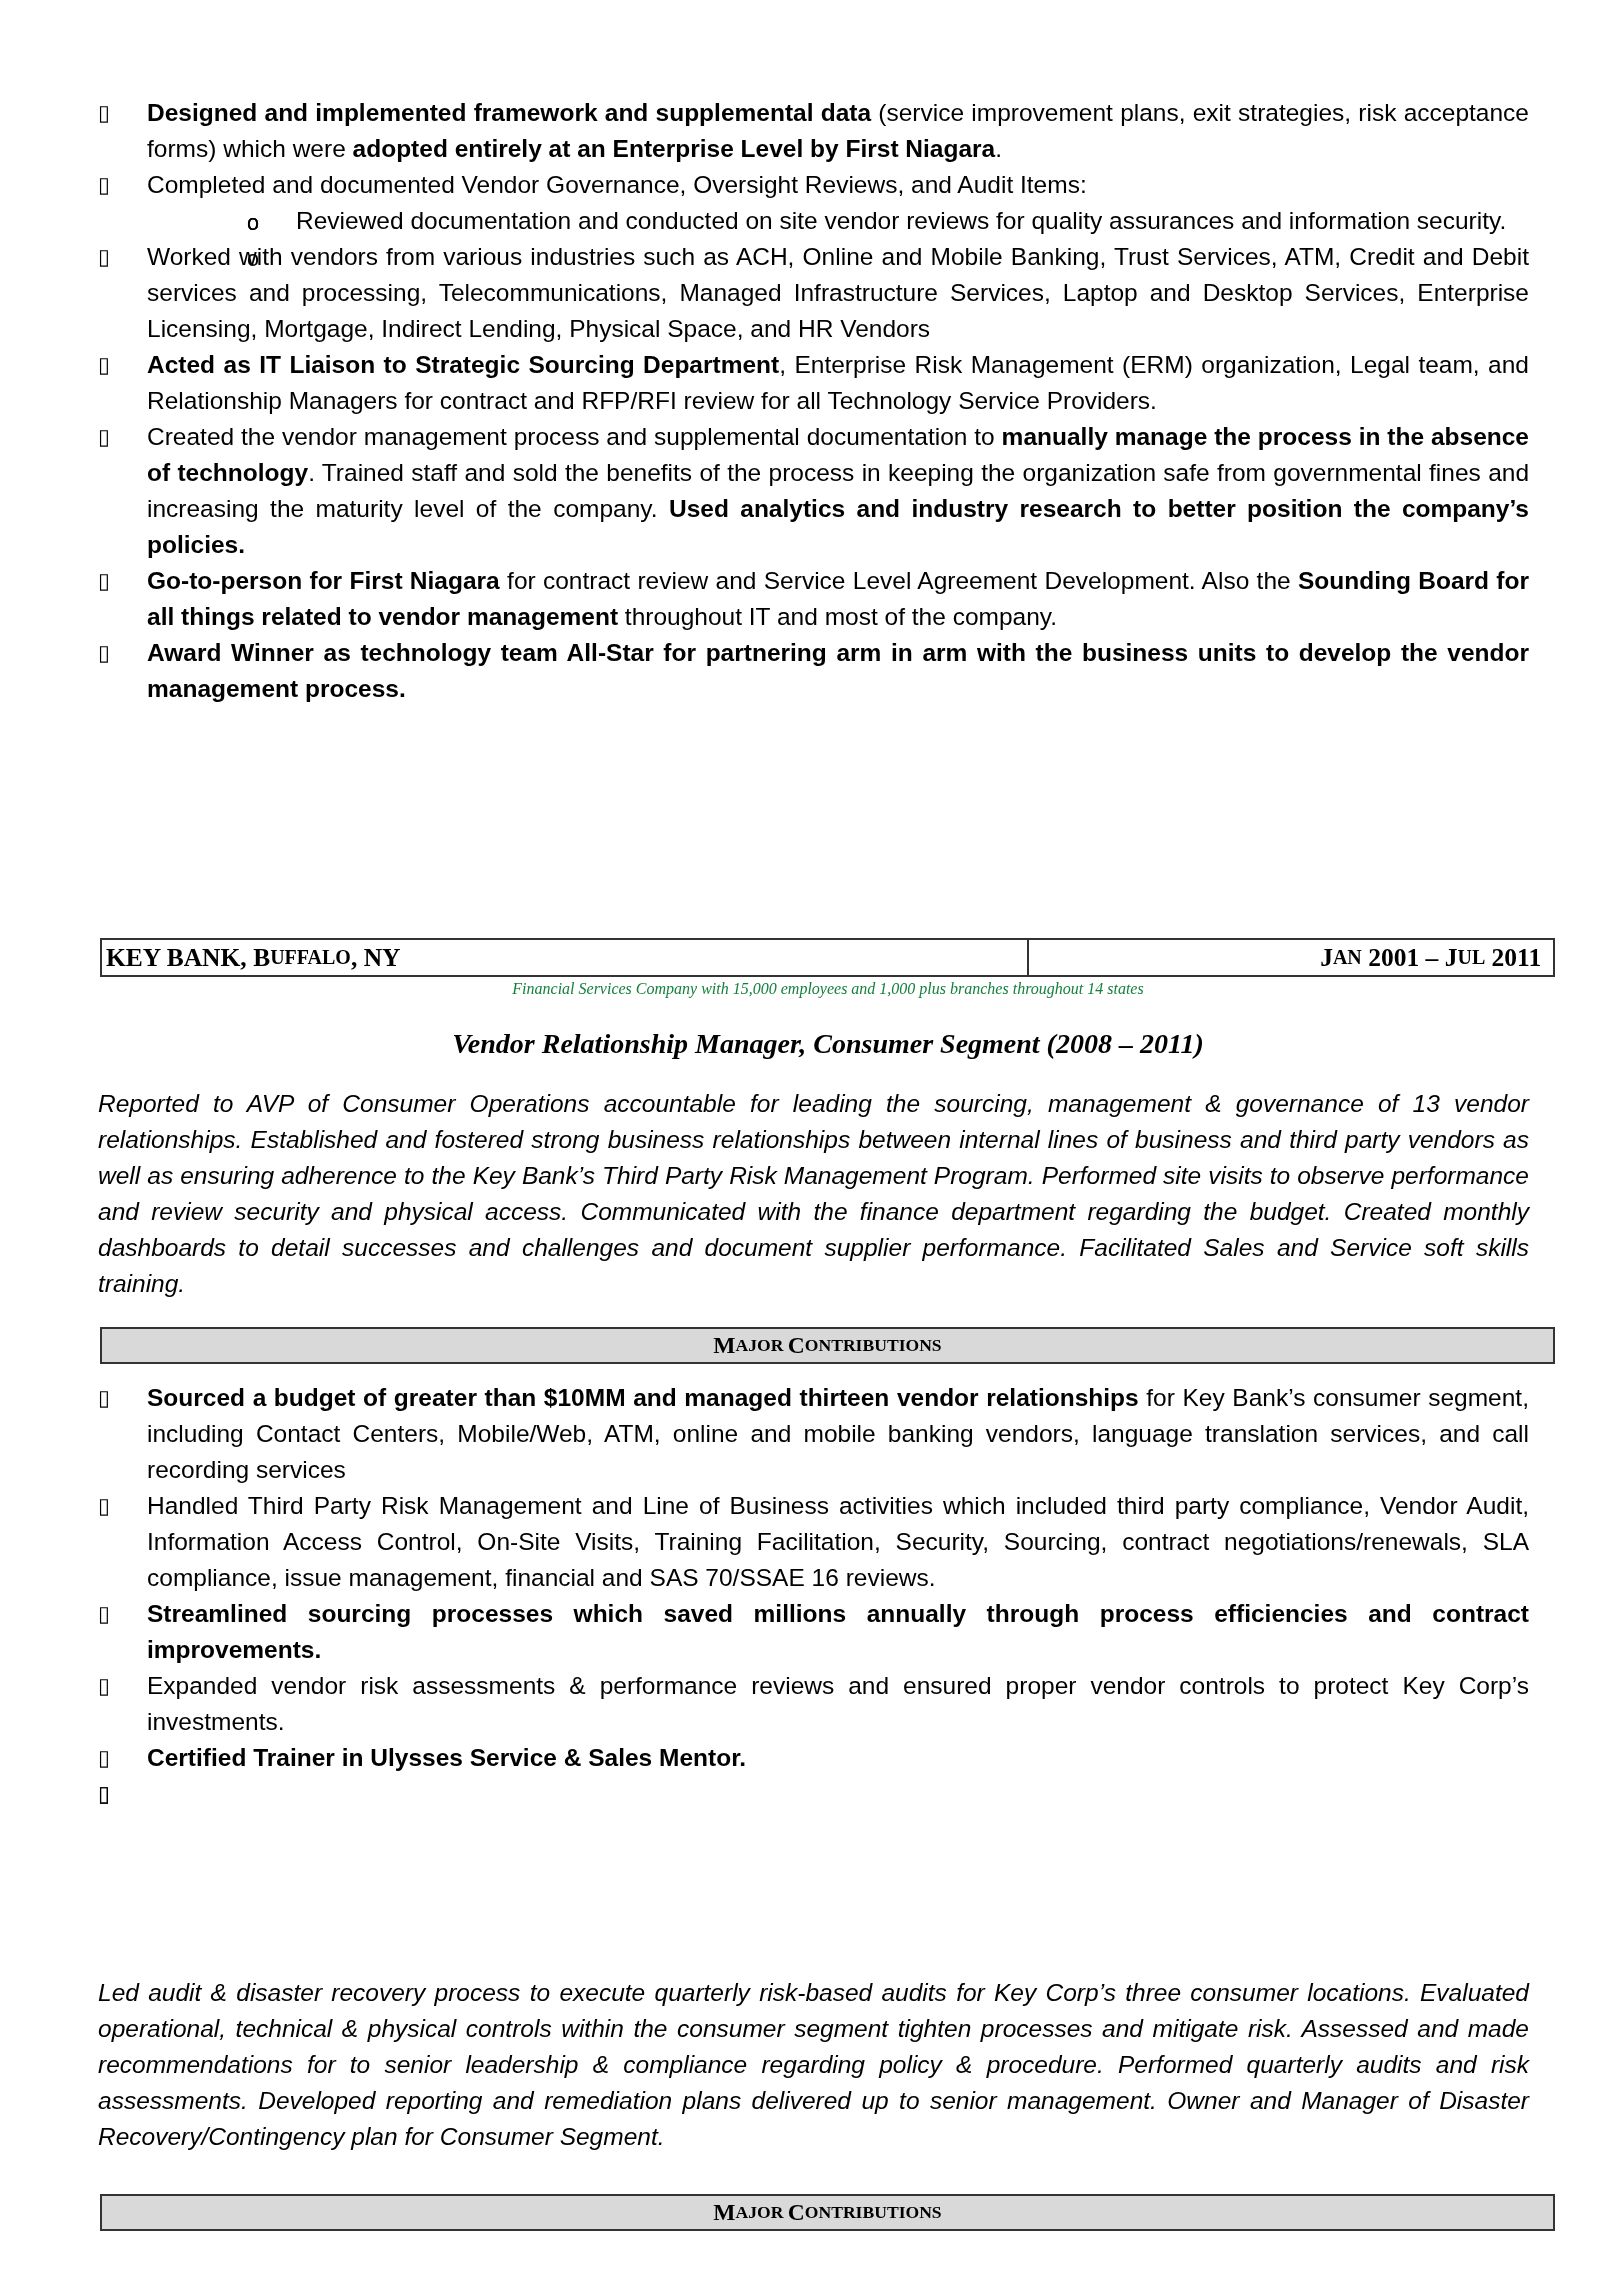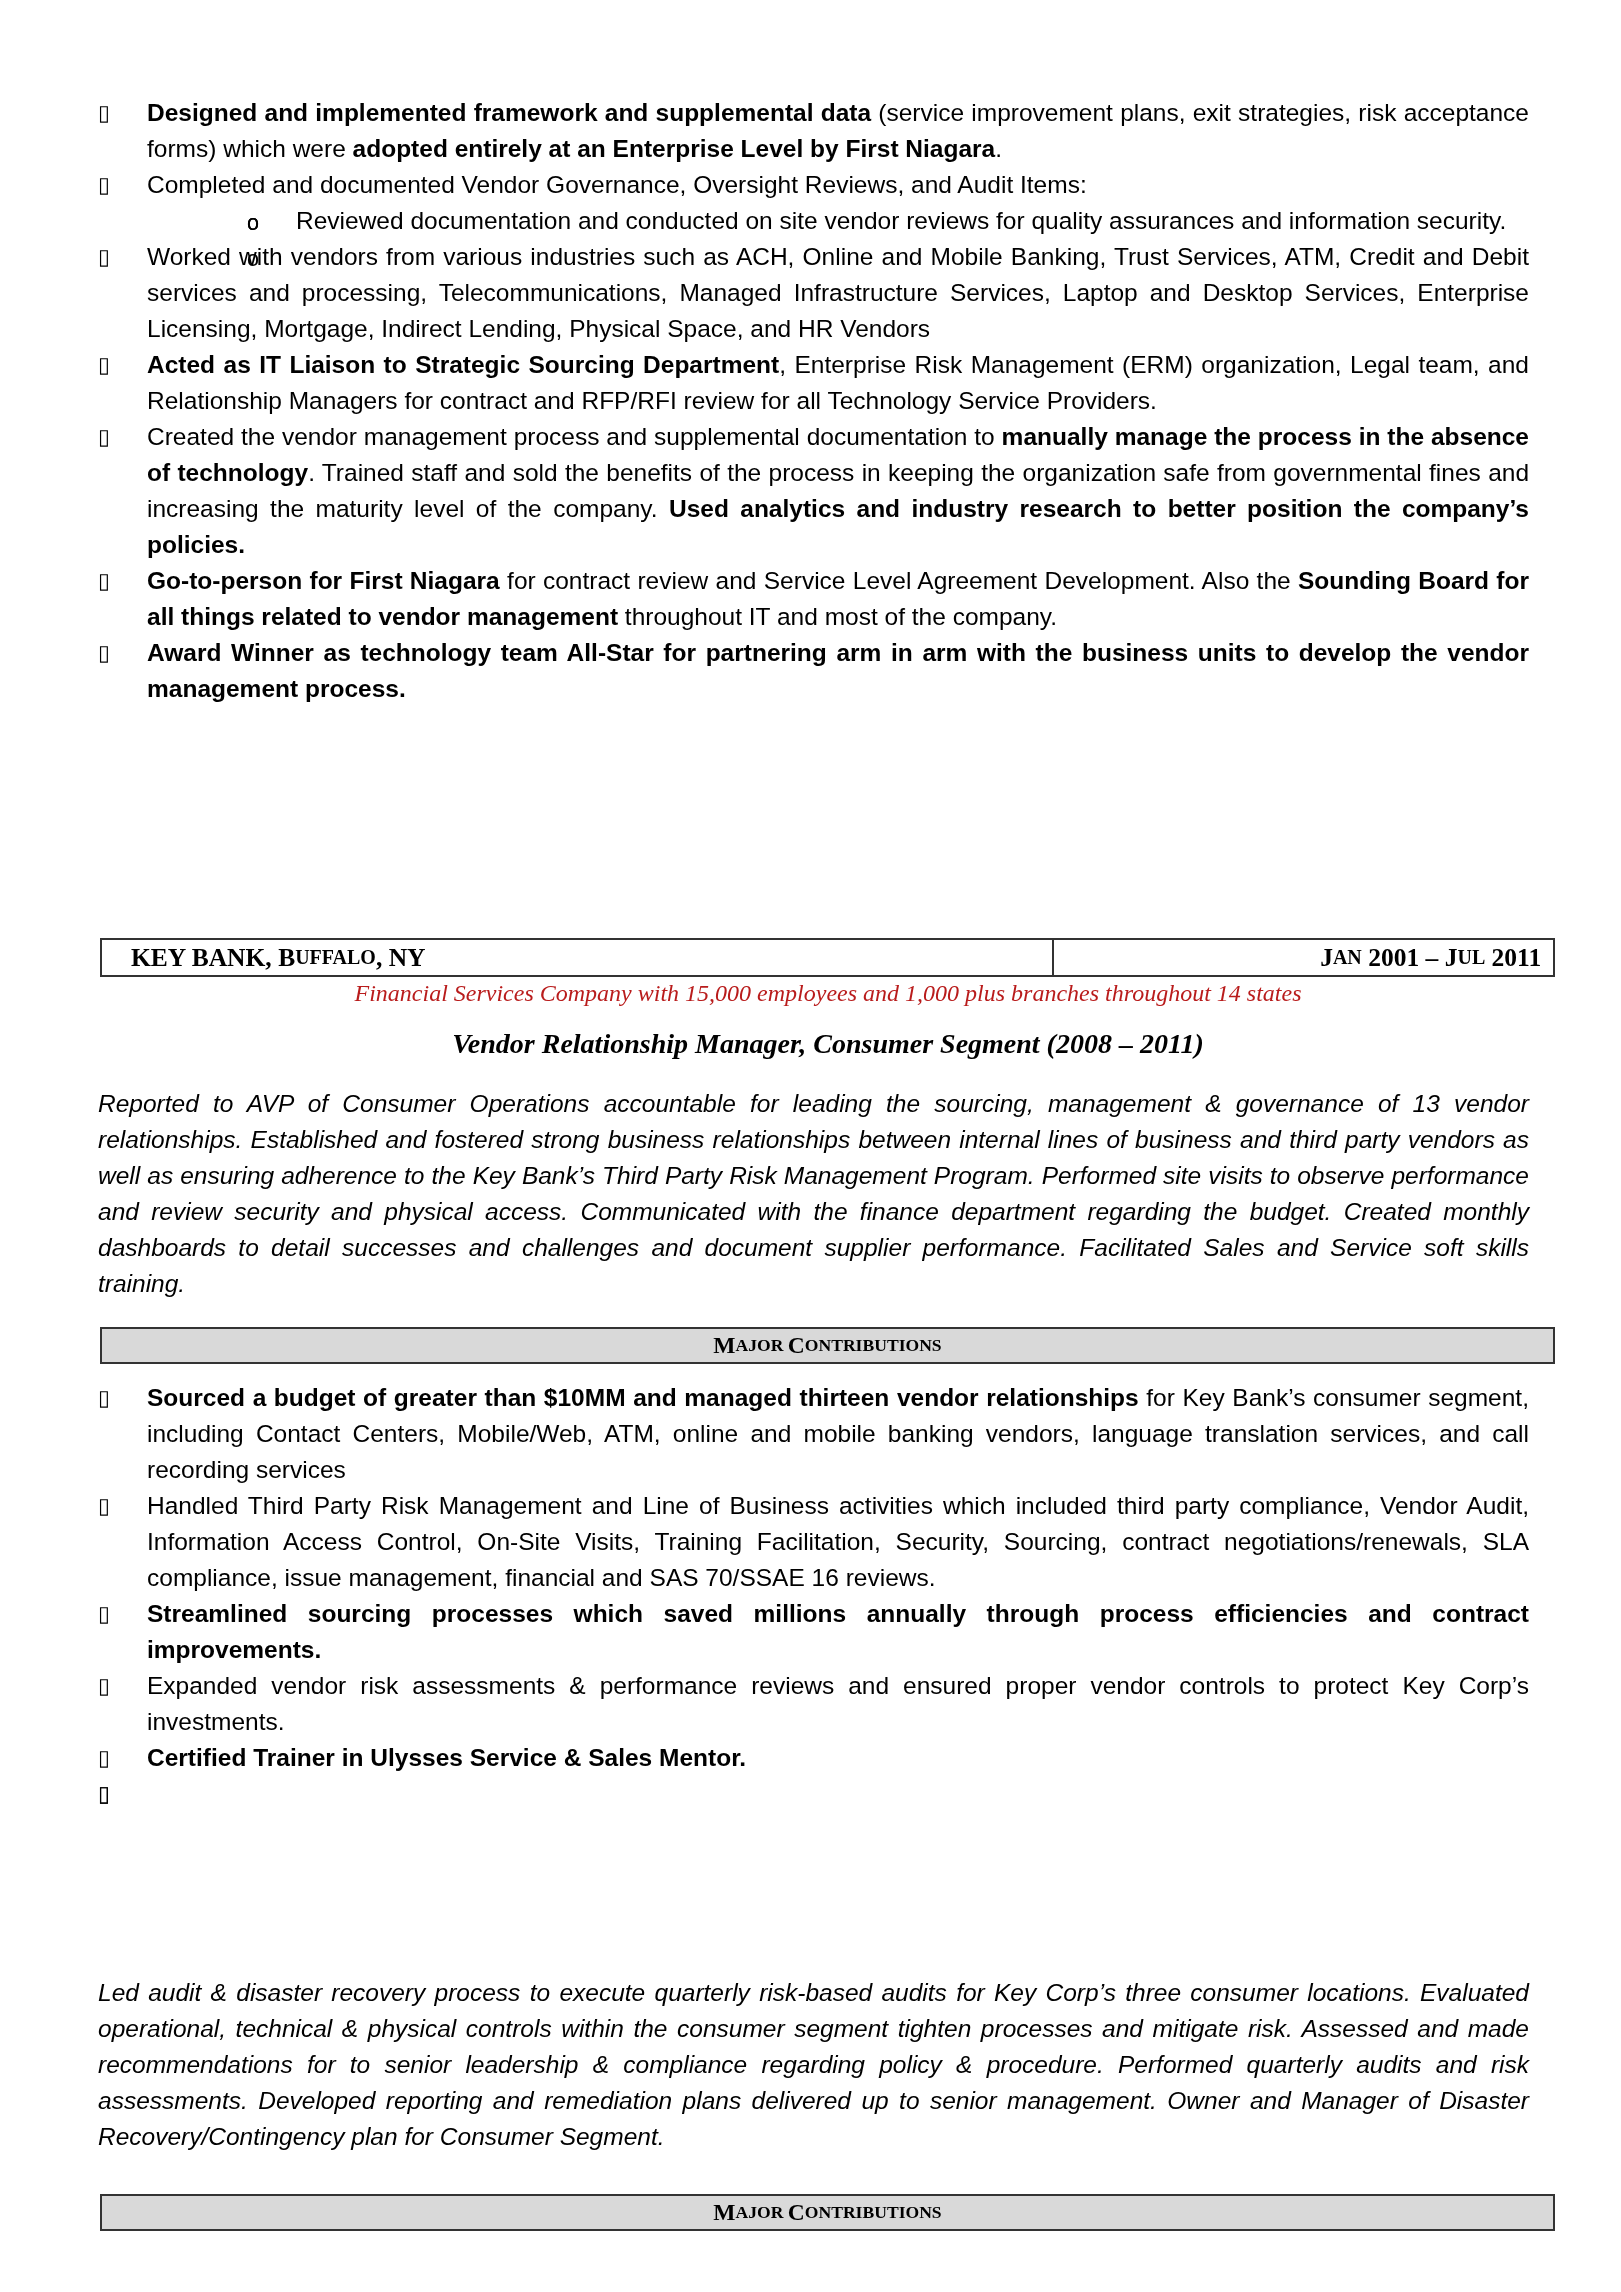--- a/index.html
+++ b/index.html
@@ -8,26 +8,26 @@
   .sans { font-family: "Liberation Sans", sans-serif; font-size: 24.5px; line-height: 36px; }
   .block { position: absolute; left: 98px; width: 1431px; }
   ul.bul { list-style: none; margin: 0; padding: 0; }
   ul.bul > li { position: relative; padding-left: 49px; text-align: justify; }
   ul.bul > li .mark { position: absolute; left: 0; top: 0; font-size: 21.6px; }
   ul.sub { list-style: none; margin: 0; padding: 0; }
   ul.sub > li { position: relative; padding-left: 198px; text-align: justify; }
   ul.sub > li .omark { position: absolute; left: 149px; top: 2px; font-size: 21.6px; }
   b { font-weight: bold; }
   .hdr-table { position: absolute; left: 100px; width: 1455px; height: 39px; border: 2px solid #333; display: flex; box-sizing: border-box; }
-  .hdr-left { width: 921px; border-right: 2px solid #333; padding-left: 29px; display: flex; align-items: center; font-family: "Liberation Serif", serif; font-size: 25.5px; font-weight: bold; }
+  .hdr-left { width: 921px; border-right: 2px solid #333; padding-left: 4px; display: flex; align-items: center; font-family: "Liberation Serif", serif; font-size: 25.5px; font-weight: bold; }
   .hdr-right { flex: 1; display: flex; align-items: center; justify-content: flex-end; padding-right: 11.8px; font-family: "Liberation Serif", serif; font-size: 25.5px; font-weight: bold; }
   .sc-big { font-size: 25.5px; }
   .sc-small { font-size: 20px; }
   .centered { position: absolute; left: 98px; width: 1460px; text-align: center; }
-  .company-desc { font-family: "Liberation Serif", serif; font-style: italic; font-size: 24px; color: #b91c1c; }
+  .company-desc { font-family: "Liberation Serif", serif; font-style: italic; font-size: 16px; color: #15803d; }
   .role-title { font-family: "Liberation Serif", serif; font-style: italic; font-weight: bold; font-size: 28px; }
   .para { text-align: justify; font-style: italic; }
   .contrib-bar { position: absolute; left: 100px; width: 1455px; height: 37px; background: #d9d9d9; border: 2px solid #333; box-sizing: border-box; display: flex; align-items: center; justify-content: center; font-family: "Liberation Serif", serif; font-weight: bold; }
 </style>
 </head>
 <body>
 
 <div class="page">
 
   <div class="block sans" style="top:95px;">

